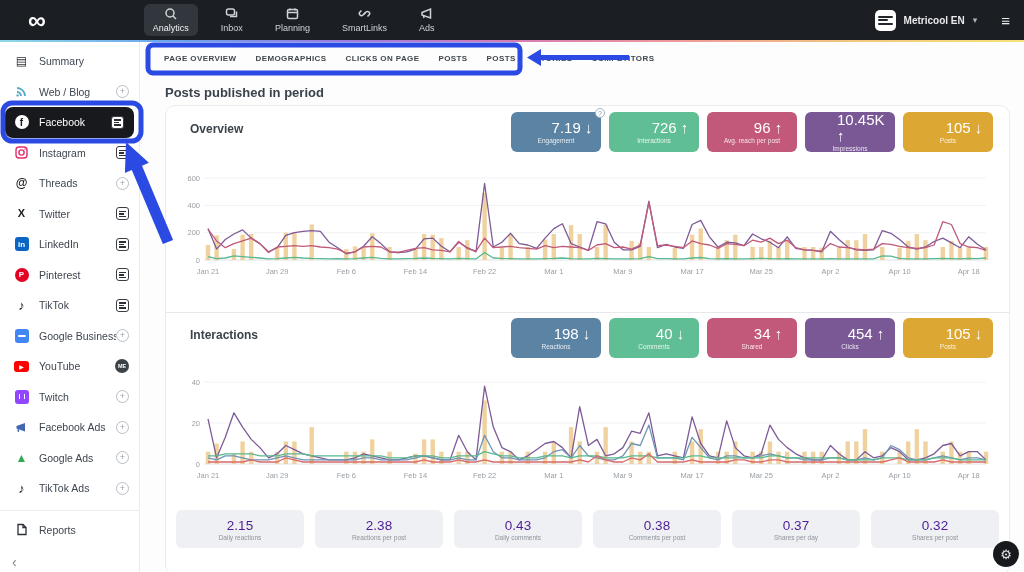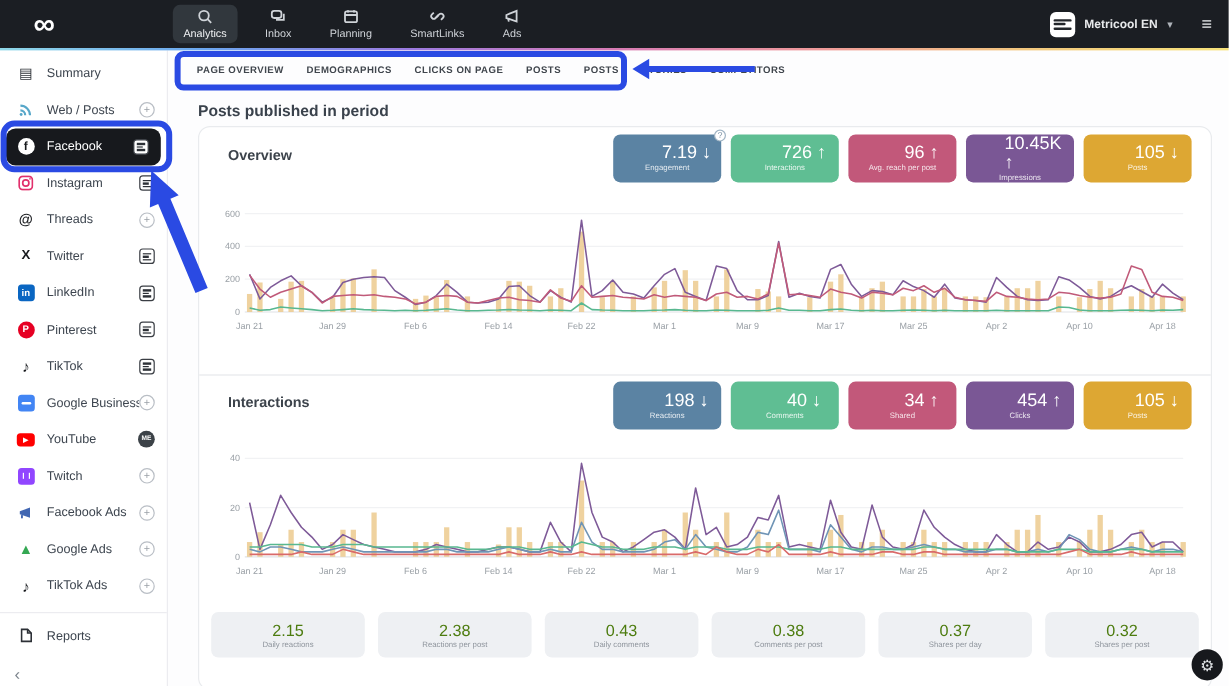--- a/index.html
+++ b/index.html
@@ -72,21 +72,21 @@
   .stat-card .val { font-size:15px; line-height:16px;margin-left:32px; }
   .stat-card .lab { font-size:6.5px; opacity:.85; margin-top:1px; }
   .help-dot { position:absolute; top:-4px; right:-4px; width:10px; height:10px; border-radius:50%;
     background:#fff; border:1px solid #9fb3c3; color:#7d93a6; font-size:7px; line-height:9px;
     text-align:center; cursor:pointer; }
   .divider { position:absolute; left:0; right:0; border-top:1px solid #e6e8eb; }
   .chart { position:absolute; left:8px; width:828px; height:120px; }
   .stats-row { position:absolute; left:10px; right:10px; display:flex; gap:11px; }
   .tile { flex:1; height:38px; background:#eef0f3; border-radius:6px; display:flex;
     flex-direction:column; align-items:center; justify-content:center; }
-  .tile .tv { font-size:13.5px; color:#4d7c0f; }
+  .tile .tv { font-size:13.5px; color:#4c1d95; }
   .tile .tl { font-size:6.5px; color:#8e949c; margin-top:1px; }
 
   
   .anno { position:absolute; left:0; top:0; width:1024px; height:572px; z-index:20; pointer-events:none; }
   .fab { position:absolute; right:5px; bottom:5px; width:26px; height:26px; border-radius:50%;
     background:#17191d; color:#dfe2e5; font-size:13px; display:flex; align-items:center;
     justify-content:center; z-index:15; cursor:pointer; border:none; }
 </style>
 </head>
 <body>
@@ -152,21 +152,21 @@
       </span>
       <span class="side-label">Summary</span>
     </div>
     <div class="side-item">
       <span class="side-ico">
         <svg width="13" height="13" viewBox="0 0 13 13" fill="none" stroke="#57a7c9" stroke-width="1.8">
           <path d="M2 11 a0 0 0 0 1 0 0 M2 7 a4 4 0 0 1 4 4 M2 3 a8 8 0 0 1 8 8"></path>
           <circle cx="2.6" cy="10.4" r="1.2" fill="#57a7c9" stroke="none"></circle>
         </svg>
       </span>
-      <span class="side-label">Web / Posts</span>
+      <span class="side-label">Web / Blog</span>
       <span class="plus-badge">+</span>
     </div>
     <div class="side-item active-row">
       <span class="side-ico">
         <span class="g-sq" style="background:#fff; color:#17191d; border-radius:50%; font-size:10px;">f</span>
       </span>
       <span class="side-label">Facebook</span>
       <span class="mini-chip">
         <i></i>
         <i></i>

